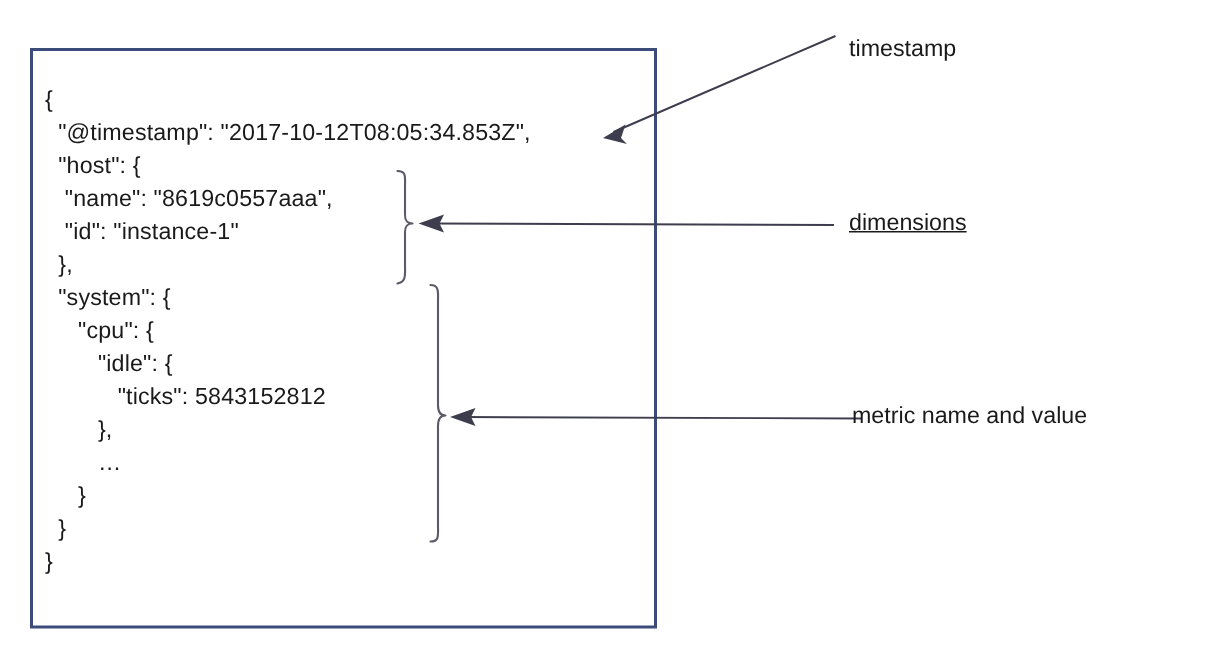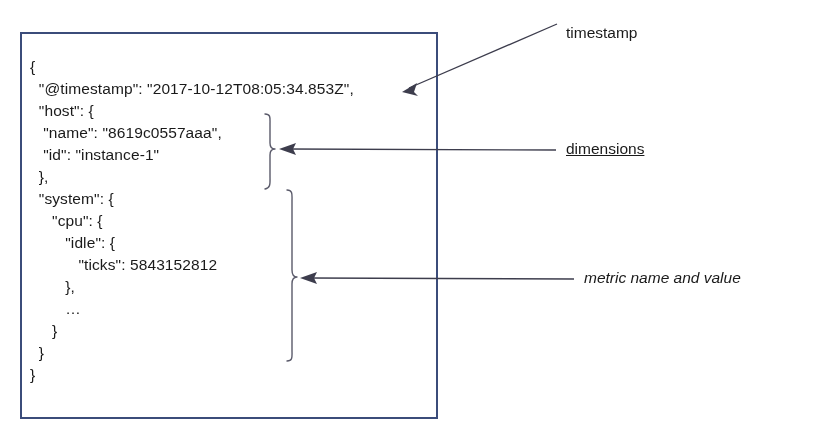--- a/index.html
+++ b/index.html
@@ -54,21 +54,21 @@
   
   .annot {
     position: absolute;
     font-family: "Liberation Sans", sans-serif;
     font-size: 15.5px;
     color: #1a1a1a;
     white-space: nowrap;
   }
   #annot-timestamp { left: 566px; top: 24px; }
   #annot-dimensions { left: 566px; top: 140px; text-decoration: underline; }
-  #annot-metric    { left: 584px; top: 269px; font-style: italic; }
+  #annot-metric    { left: 568px; top: 269px; }
 </style>
 </head>
 <body>
 
 <div id="json-box">
   <pre id="json-code">{
   "@timestamp": "2017-10-12T08:05:34.853Z",
   "host": {
    "name": "8619c0557aaa",
    "id": "instance-1"

